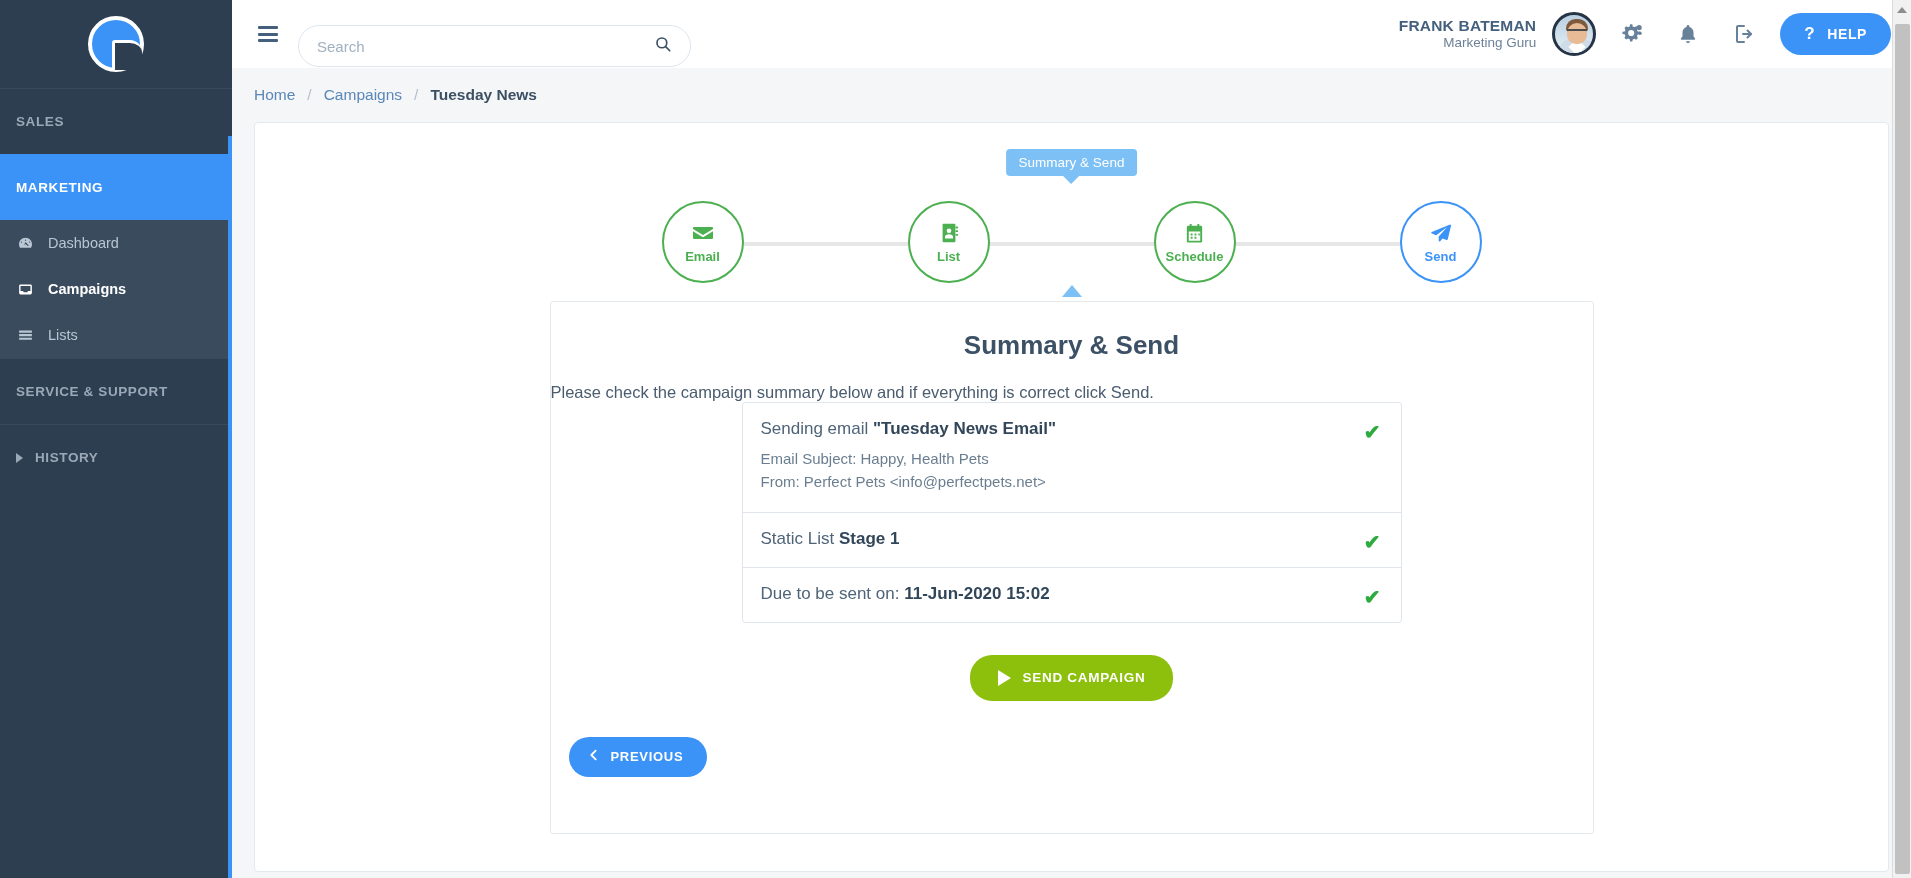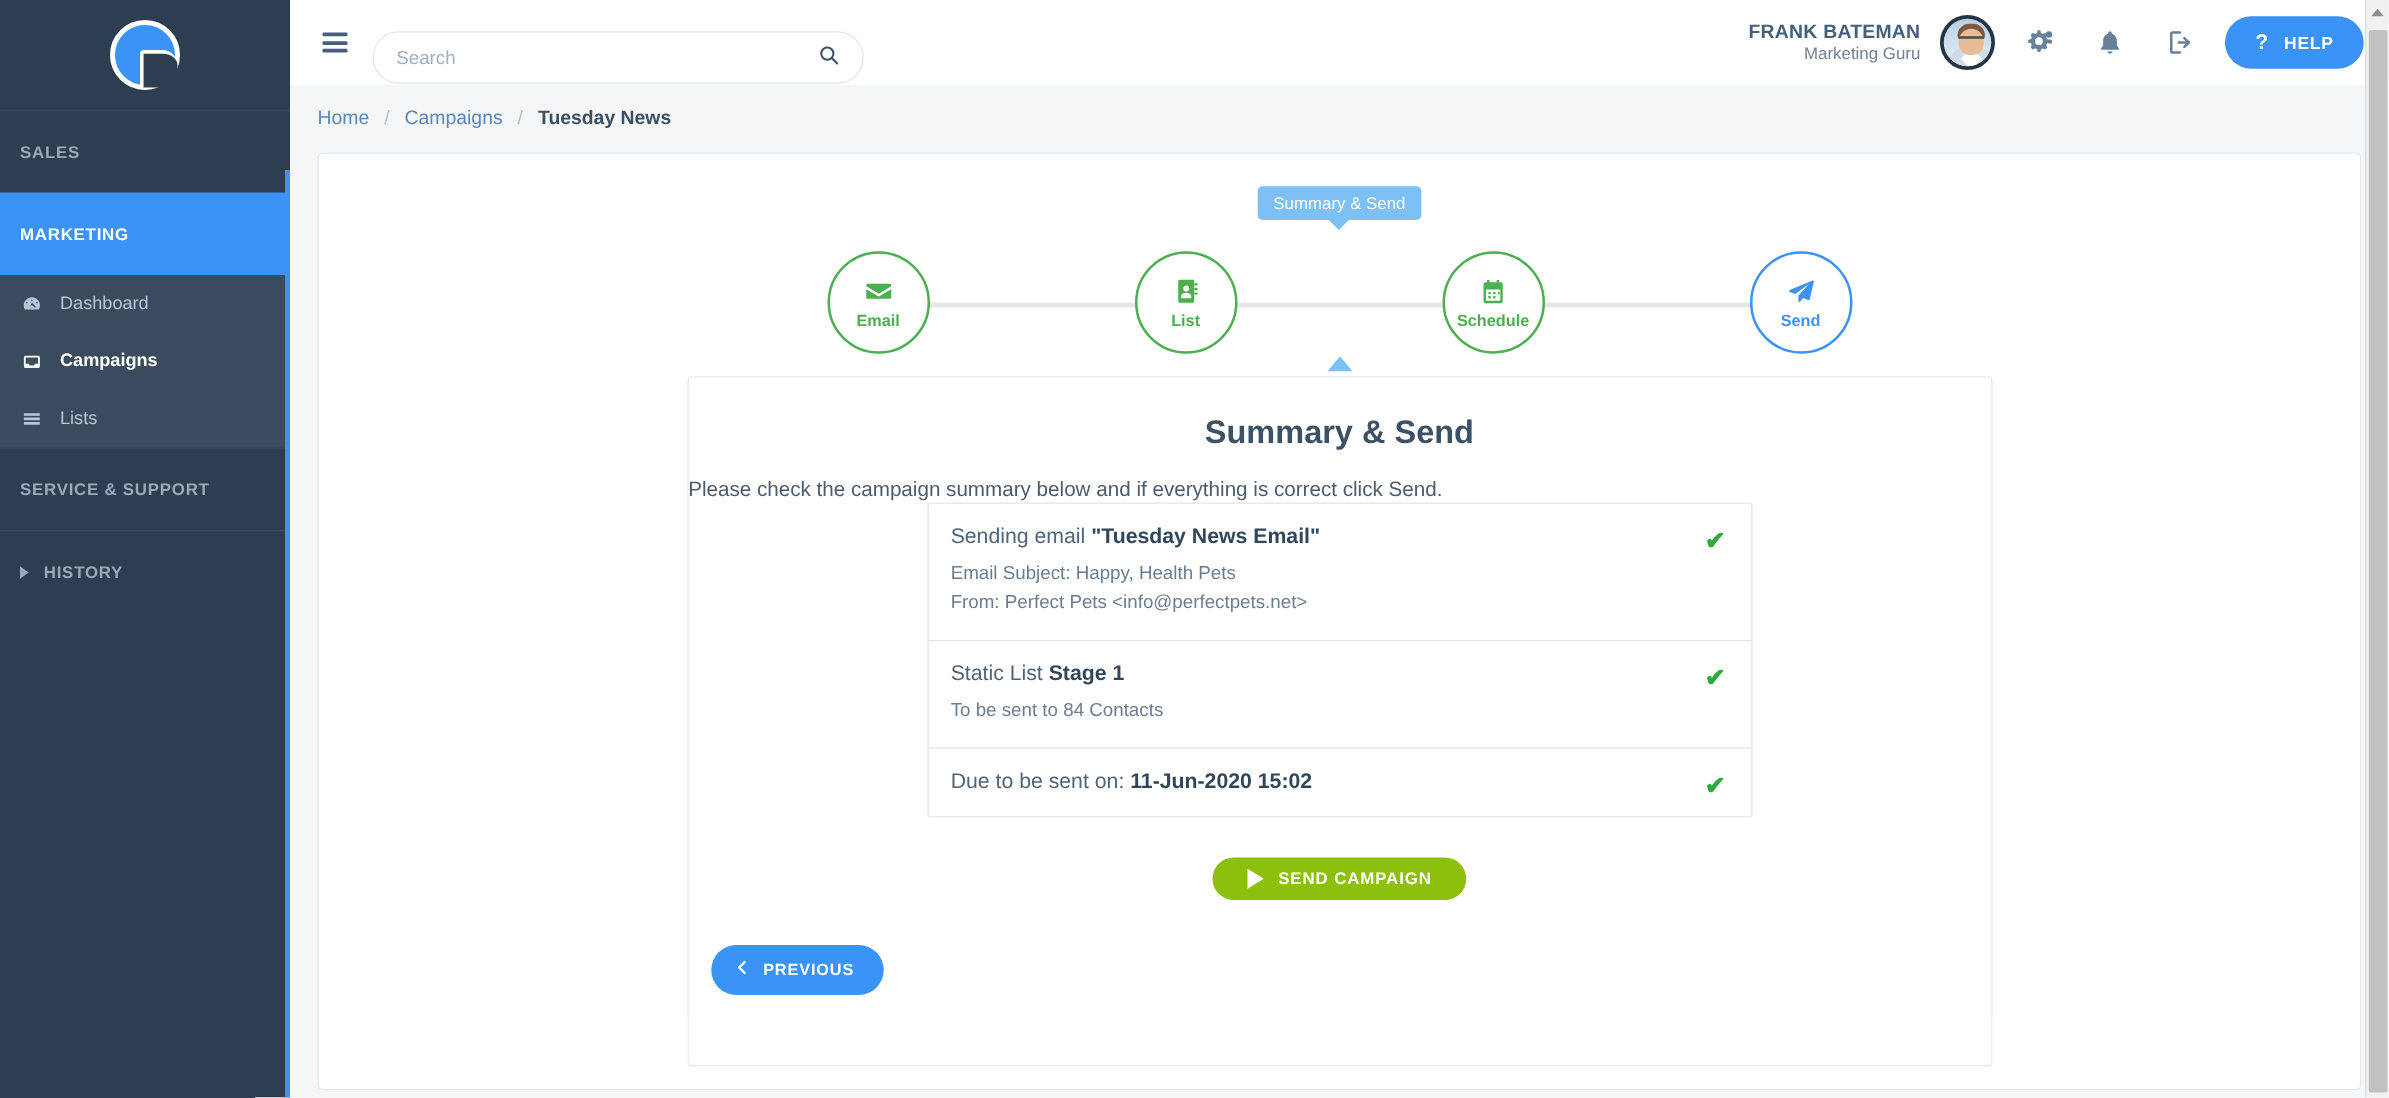--- a/index.html
+++ b/index.html
@@ -147,21 +147,21 @@
   .sum-row { border-bottom: 1px solid #e0e6eb; padding: 16px 22px 18px 18px; position: relative; }
   .sum-row:last-child { border-bottom: none; }
   .sum-head { font-size: 17px; color: #4f6478; }
   .sum-head b { color: #32465a; font-weight: bold; }
   .sum-detail { font-size: 15px; color: #6b7e90; line-height: 1.55; margin-top: 8px; }
   .check { position: absolute; right: 20px; top: 17px; color: #2eab3f; font-size: 20px; font-weight: bold; }
 
   .send-wrap { display: flex; justify-content: center; margin-top: 32px; }
   .send-btn {
     background: #8dc00d; color: #ffffff; border: none; border-radius: 22px;
-    height: 34px; padding: 0 28px; display: flex; align-items: center; gap: 12px;
+    height: 46px; padding: 0 28px; display: flex; align-items: center; gap: 12px;
     font-size: 13.5px; font-weight: bold; letter-spacing: .7px; cursor: pointer;
     font-family: "Liberation Sans", sans-serif;
   }
   .tri { width: 0; height: 0; border-left: 13px solid #ffffff; border-top: 8px solid transparent; border-bottom: 8px solid transparent; }
   .prev-wrap { margin: 36px 0 0 18px; }
   .prev-btn {
     background: #3b93f7; color: #ffffff; border: none; border-radius: 21px;
     height: 40px; padding: 0 24px 0 18px; display: inline-flex; align-items: center; gap: 11px;
     font-size: 13px; font-weight: bold; letter-spacing: .7px; cursor: pointer;
     font-family: "Liberation Sans", sans-serif;
@@ -378,23 +378,20 @@
                 <div>Email Subject: Happy, Health Pets</div>
                 <div>From: Perfect Pets &lt;info@perfectpets.net&gt;</div>
               </div>
               <span class="check">✔</span>
             </div>
 
             <div class="sum-row">
               <div class="sum-head">
                 <span>Static List </span><b>Stage 1</b>
               </div>
-              <div class="sum-detail">
-                <div>To be sent to 84 Contacts</div>
-              </div>
               <span class="check">✔</span>
             </div>
 
             <div class="sum-row">
               <div class="sum-head">
                 <span>Due to be sent on: </span><b>11-Jun-2020 15:02</b>
               </div>
               <span class="check">✔</span>
             </div>
 

